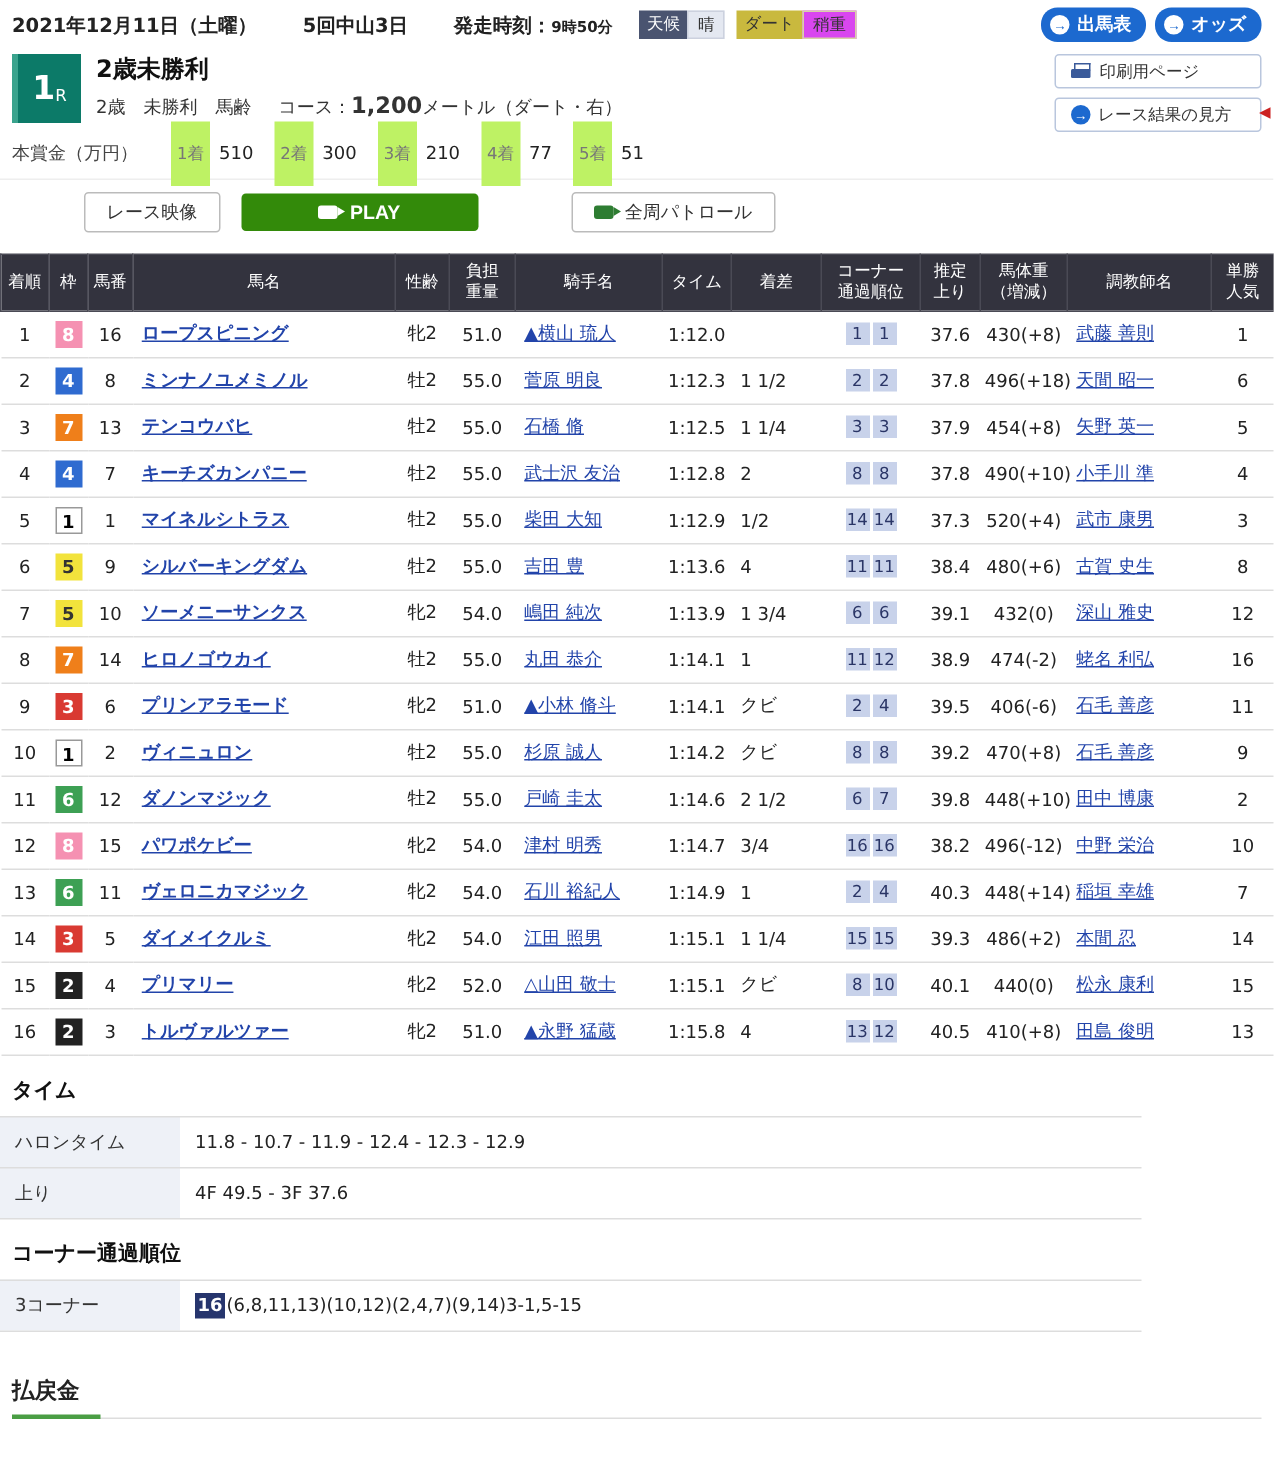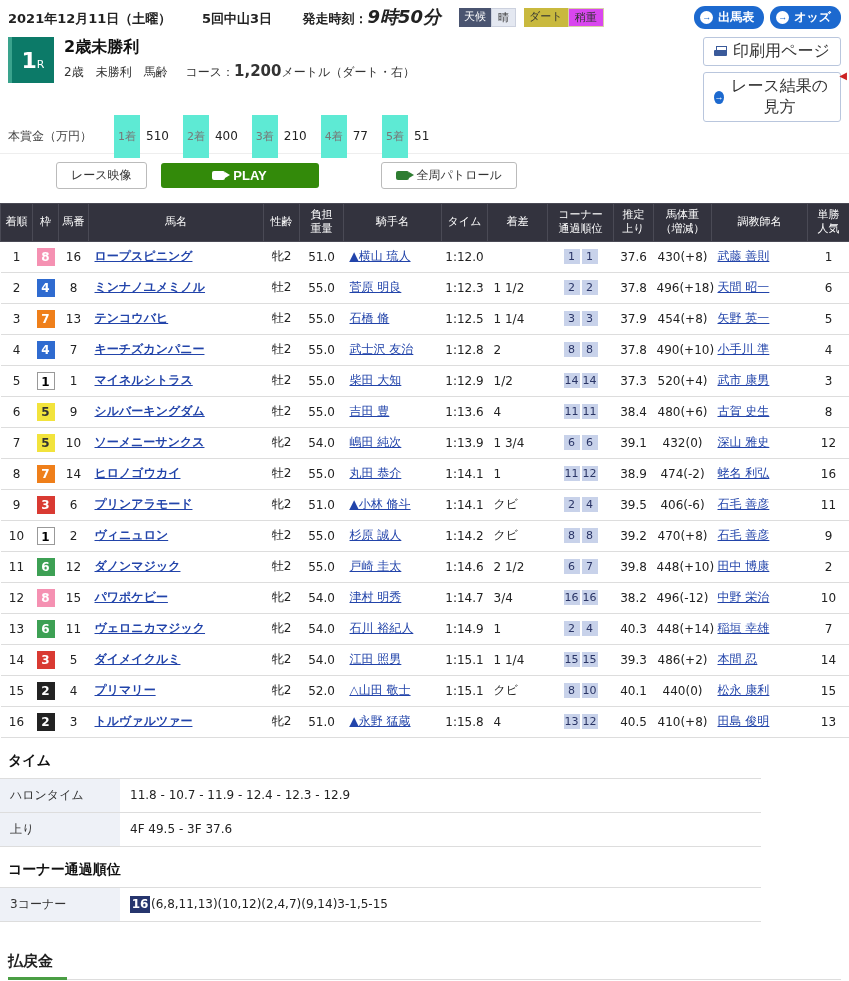--- a/index.html
+++ b/index.html
@@ -3,21 +3,21 @@
 <meta charset="utf-8">
 <style>
   * { margin:0; padding:0; box-sizing:border-box; }
   body { width:849px; background:#fff; font-family:"DejaVu Sans","Liberation Sans",sans-serif; font-size:12px; color:#222; }
   .page { width:849px; position:relative; }
 
   
   .topbar { display:flex; align-items:center; padding:5px 8px 4px; }
   .dateline { font-weight:bold; font-size:13px; white-space:nowrap; }
   .dateline .sp { margin-left:26px; }
-  .start-time { font-size:18px;font-style:italic; }
+  .start-time { font-size:10px; }
   .badges { display:flex; margin-left:18px; gap:8px; }
   .badge { display:inline-flex; font-size:11px; line-height:17px; }
   .badge .b-label { padding:0 5px; color:#fff; background:#4a5470; }
   .badge .b-val { padding:0 6px; background:#e4e8f1; color:#333; border:1px solid #ccd1de; }
   .badge.track .b-label { background:#c9b93e; color:#333; }
   .badge.track .b-val { background:#d946ef; border-color:#d8d0a8; }
   .top-btns { margin-left:auto; display:flex; gap:6px; }
   .blue-btn { display:inline-flex; align-items:center; background:#1c69cf; color:#fff; font-size:12px; font-weight:bold; border:none; border-radius:11px; padding:3px 10px 3px 6px; cursor:pointer; }
   .circle-w { display:inline-flex; width:13px; height:13px; border-radius:50%; background:#fff; color:#1c69cf; align-items:center; justify-content:center; font-size:9px; margin-right:5px; }
   .circle-w::after { content:"→"; }
@@ -27,30 +27,30 @@
   
   .race-head { display:flex; padding:4px 8px 2px; }
   .race-no { width:46px; height:46px; background:#0c7a68; border-left:4px solid #3aa38d; color:#fff; display:flex; align-items:center; justify-content:center; }
   .race-no .n { font-size:22px; font-weight:bold; }
   .race-no .r { font-size:11px; margin-top:8px; }
   .race-titles { margin-left:10px; }
   .race-title { font-size:16px; font-weight:bold; color:#111; }
   .race-sub { margin-top:4px; font-size:12px; color:#333; }
   .race-sub .course-val { font-size:15px; font-weight:bold; }
   .side-btns { margin-left:auto; display:flex; flex-direction:column; gap:6px; align-items:flex-end; }
-  .line-btn { display:inline-flex; align-items:center; background:#fff; border:1px solid #b9c6dd; border-radius:3px; color:#333; font-size:16px; padding:3px 10px; width:138px; cursor:pointer; }
+  .line-btn { display:inline-flex; align-items:center; background:#fff; border:1px solid #b9c6dd; border-radius:3px; color:#333; font-size:11px; padding:3px 10px; width:138px; cursor:pointer; }
   .print-icon { position:relative; display:inline-block; width:13px; height:11px; margin-right:6px; }
   .print-icon::before { content:""; position:absolute; left:2px; top:0; width:9px; height:4px; border:1px solid #3a5a9a; border-bottom:none; background:#fff; }
   .print-icon::after { content:""; position:absolute; left:0; top:4px; width:13px; height:6px; background:#3a5a9a; border-radius:1px; }
   .red-tri { position:absolute; right:2px; top:70px; color:#cc2222; font-size:10px; cursor:pointer; }
 
   
   .prize { padding:4px 8px 8px; font-size:12px; }
   .prize .p-label { color:#444; margin-right:8px; }
-  .prize .place { color:#777; font-size:11px; margin:0 6px 0 14px; background:#5eead4; padding:15px 4px; }
+  .prize .place { color:#777; font-size:11px; margin:0 6px 0 14px; background:#bef264; padding:15px 4px; }
   .prize .amt { color:#222; }
 
   
   .media-row { display:flex; align-items:center; gap:14px; padding:8px; border-top:1px solid #eee; }
   .white-btn { display:inline-flex; align-items:center; justify-content:center; background:#fff; border:1px solid #bbb; border-radius:3px; font-size:12px; color:#333; padding:4px 14px; cursor:pointer;margin-left:48px; }
   .play-btn { display:inline-flex; align-items:center; justify-content:center; width:158px; background:#338a0a; color:#fff; font-weight:bold; border:none; border-radius:3px; font-size:13px; padding:5px 0; cursor:pointer; }
   .cam { display:inline-block; position:relative; width:13px; height:9px; background:#fff; border-radius:2px; margin-right:8px; }
   .cam::after { content:""; position:absolute; right:-5px; top:1px; border-left:5px solid #fff; border-top:3.5px solid transparent; border-bottom:3.5px solid transparent; }
   .cam.green { background:#2e7d32; }
   .cam.green::after { border-left-color:#2e7d32; }
@@ -128,21 +128,21 @@
         </button>
       <button class="line-btn">
           <span class="circle-b"></span>
           <span>レース結果の見方</span>
         </button>
     </div>
   </div>
   <span class="red-tri">◀</span>
 
   <div class="prize">
-    <span class="p-label">本賞金（万円）</span><span class="place">1着</span><span class="amt">510</span><span class="place">2着</span><span class="amt">400</span><span class="place">3着</span><span class="amt">210</span><span class="place">4着</span><span class="amt">77</span><span class="place">5着</span><span class="amt">51</span>
+    <span class="p-label">本賞金（万円）</span><span class="place">1着</span><span class="amt">510</span><span class="place">2着</span><span class="amt">300</span><span class="place">3着</span><span class="amt">210</span><span class="place">4着</span><span class="amt">77</span><span class="place">5着</span><span class="amt">51</span>
   </div>
 
   <div class="media-row">
     <button class="white-btn">
         <span>レース映像</span>
       </button>
     <button class="play-btn">
         <span class="cam"></span>
         <span>PLAY</span>
       </button>

